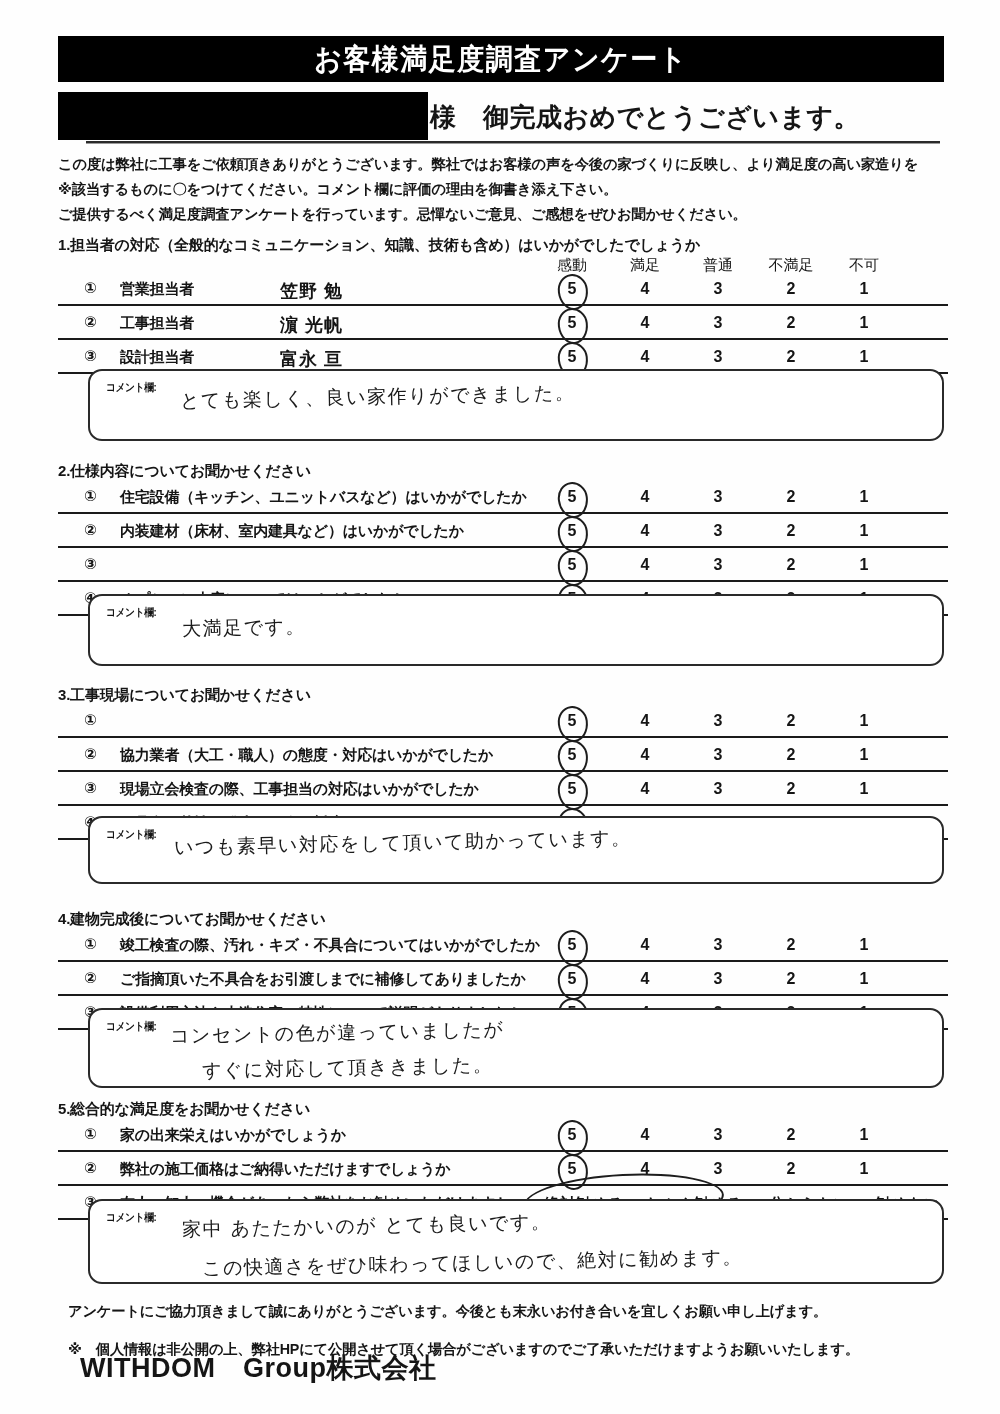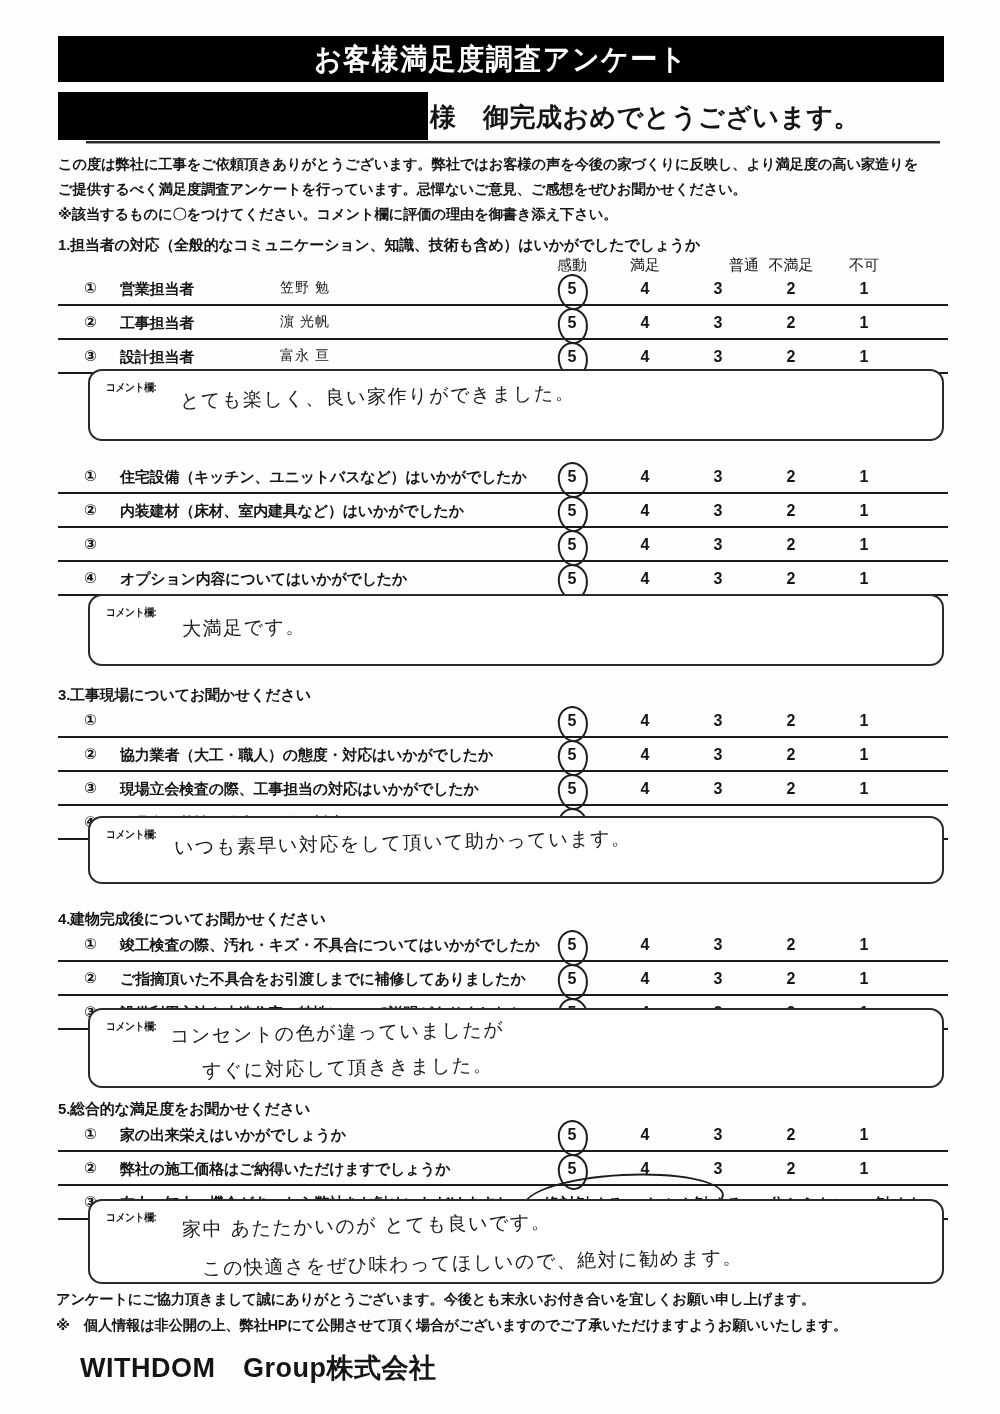--- a/index.html
+++ b/index.html
@@ -115,22 +115,22 @@
     position: absolute;
     left: 62px; top: 4px;
     font-size: 15px;
     font-weight: bold;
     letter-spacing: -0.2px;
     white-space: nowrap;
   }
   .q-row .q-name {
     position: absolute;
     left: 222px; top: 3px;
-    font-size: 14px;
-    font-weight: normal;
+    font-size: 18px;
+    font-weight: bold;
     letter-spacing: 1px;
     white-space: nowrap;
   }
   .q-row .opt {
     position: absolute;
     top: 4px;
     font-size: 16px;
     font-weight: bold;
     transform: translateX(-50%);
     text-align: center;
@@ -194,21 +194,21 @@
   
   .footer-note {
     position: absolute;
     left: 56px; top: 1286px;
     width: 896px;
     font-size: 14.3px;
     line-height: 26px;
     font-weight: bold;
     letter-spacing: -0.2px;
   }
-  .footer-note p { margin: 0; }
+  .footer-note p { margin: 12px; }
   .company {
     position: absolute;
     left: 80px; top: 1350px;
     font-size: 27px;
     font-weight: bold;
     letter-spacing: 0.5px;
   }
 </style>
 </head>
 <body>
@@ -217,31 +217,31 @@
 
   <div class="title-bar">
     <span class="title-text">お客様満足度調査アンケート</span>
   </div>
   <div class="redact-bar"></div>
   <div class="congrats">様　御完成おめでとうございます。</div>
   <div class="header-rule"></div>
 
   <div class="intro">
     <p>この度は弊社に工事をご依頼頂きありがとうございます。弊社ではお客様の声を今後の家づくりに反映し、より満足度の高い家造りを</p>
+    <p>※該当するものに〇をつけてください。コメント欄に評価の理由を御書き添え下さい。</p>
     <p>ご提供するべく満足度調査アンケートを行っています。忌憚ないご意見、ご感想をぜひお聞かせください。</p>
-    <p>※該当するものに〇をつけてください。コメント欄に評価の理由を御書き添え下さい。</p>
   </div>
 
   <div id="sections-root">
       <div class="section" style="top: 236px;">
         <div class="section-title">1.担当者の対応（全般的なコミュニケーション、知識、技術も含め）はいかがでしたでしょうか</div>
         <div class="scale-head" style="position: relative;">
           <span style="left: 514px;">感動</span>
           <span style="left: 587px;">満足</span>
-          <span style="left: 660px; margin-left: 26px;">普通</span>
+          <span style="left: 660px;">普通</span>
           <span style="left: 733px;">不満足</span>
           <span style="left: 806px;">不可</span>
         </div>
         <div class="q-row">
           <span class="q-num">①</span>
           <span class="q-text">営業担当者</span>
           <span class="q-name">笠野 勉</span>
           <span class="opt" style="left: 514px;">5</span>
           <span class="circle-mark circle-5" style="left: 515px;"></span>
           <span class="opt" style="left: 587px;">4</span>
@@ -266,20 +266,21 @@
           <span class="q-name">富永 亘</span>
           <span class="opt" style="left: 514px;">5</span>
           <span class="circle-mark circle-5" style="left: 515px;"></span>
           <span class="opt" style="left: 587px;">4</span>
           <span class="opt" style="left: 660px;">3</span>
           <span class="opt" style="left: 733px;">2</span>
           <span class="opt" style="left: 806px;">1</span>
         </div>
       </div>
       <div class="section" style="top: 462px;">
+        <div class="section-title">2.仕様内容についてお聞かせください</div>
         <div style="height: 2px;"></div>
         <div class="q-row">
           <span class="q-num">①</span>
           <span class="q-text">住宅設備（キッチン、ユニットバスなど）はいかがでしたか</span>
           <span class="opt" style="left: 514px;">5</span>
           <span class="circle-mark circle-5" style="left: 515px;"></span>
           <span class="opt" style="left: 587px;">4</span>
           <span class="opt" style="left: 660px;">3</span>
           <span class="opt" style="left: 733px;">2</span>
           <span class="opt" style="left: 806px;">1</span>

